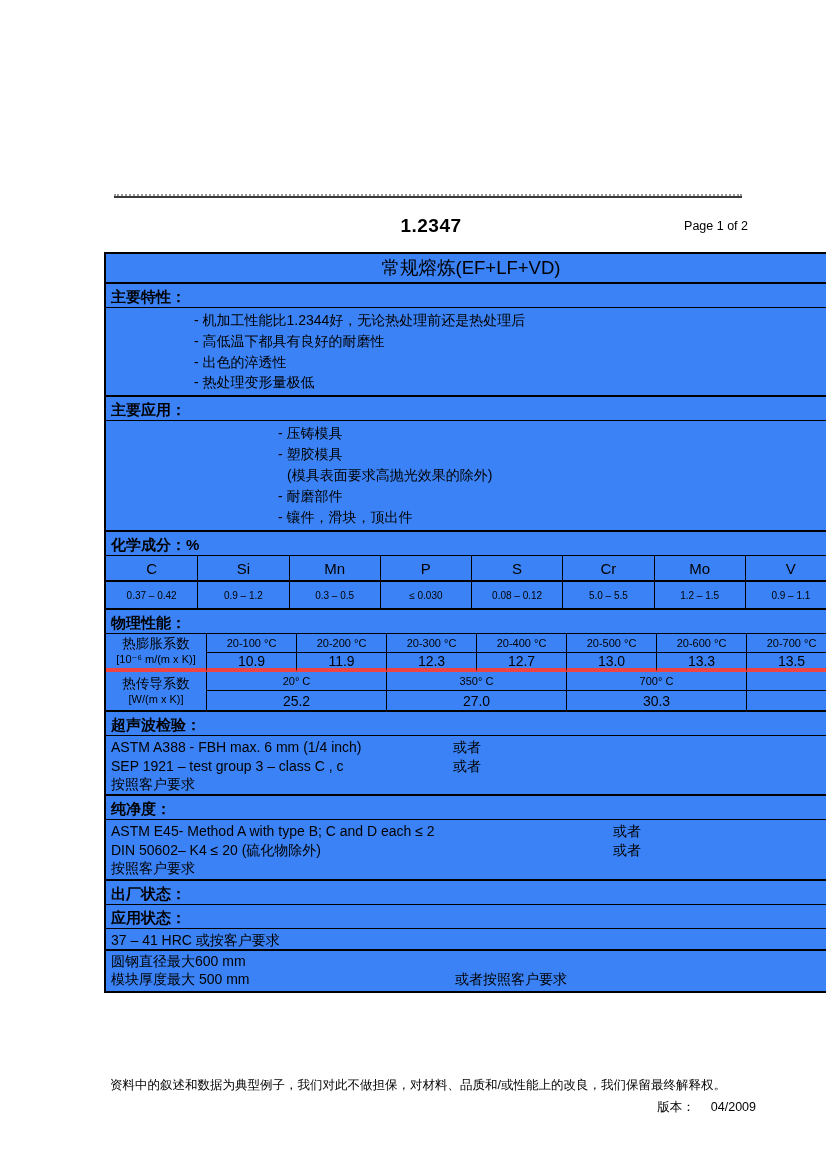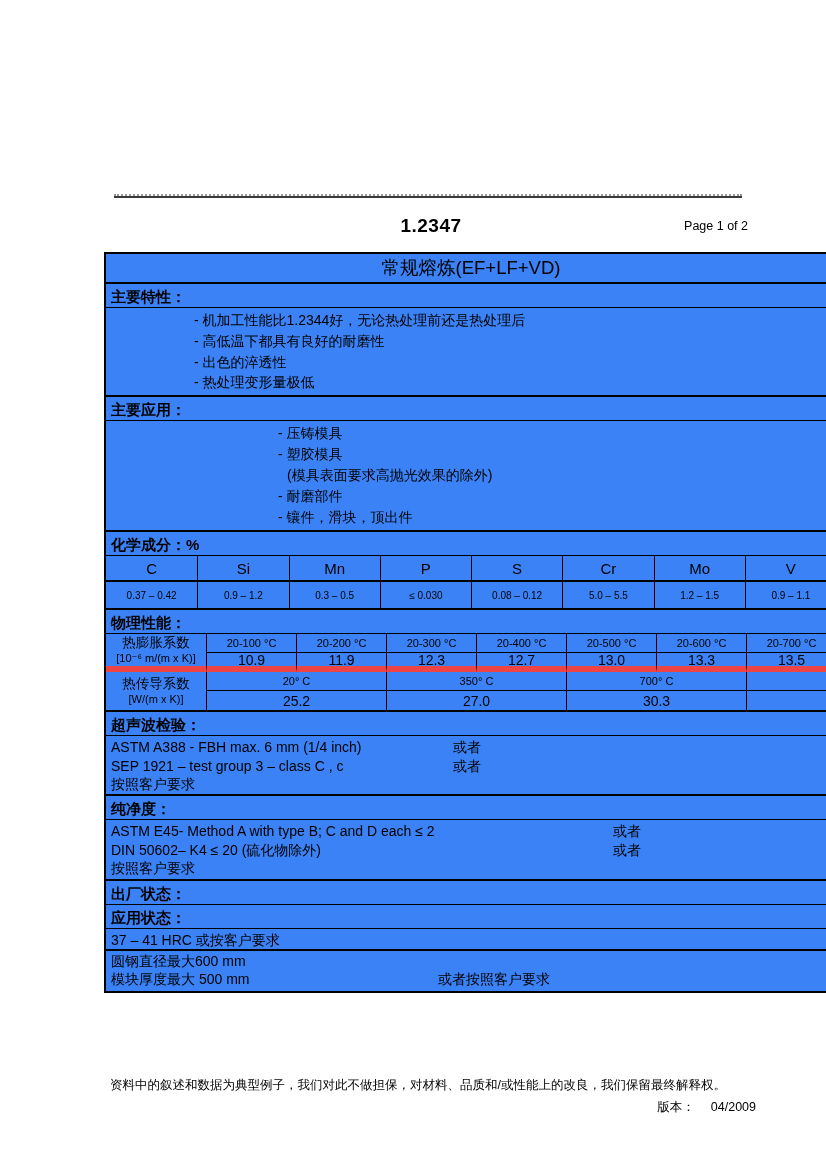--- a/index.html
+++ b/index.html
@@ -47,35 +47,35 @@
   .chem .hd { font-size:15px; border-bottom:2px solid #000; }
   .chem .hd.first { border-left:none; }
   .chem .vl { font-size:10px; }
   
   .phys { display:grid; grid-template-columns:100px repeat(14,1fr); grid-template-rows:19px 19px 19px 19px; }
   .phys .cell { display:flex; align-items:center; justify-content:center; border-left:1px solid #000; }
   .phys .lab { grid-column:1; border-left:none; flex-direction:column; }
   .lab .l1 { font-size:13.5px; line-height:17px; }
   .lab .l2 { font-size:11px; line-height:15px; }
   .bb1 { border-bottom:1px solid #000; }
-  .bb2 { border-bottom:6px solid #ef4444; }
+  .bb2 { border-bottom:4px solid #ef4444; }
   .tmp { font-size:11px; }
   .val { font-size:14px; }
   
   .txblk { padding:2px 0 1px 5px; }
   .txrow { position:relative; line-height:18.4px; height:18.4px; white-space:nowrap; }
   .txrow .main { font-size:14px; }
   .txrow .cn { font-size:14px; }
   .alt { position:absolute; top:0; font-size:14px; }
   .alt.us { left:342px; }
   .alt.pure { left:502px; }
   .single { height:22px; line-height:20px; padding:1px 0 0 5px; font-size:14px; }
   .dims { padding:1px 0 2px 5px; font-size:14px; border-bottom:none; }
   .dims .txrow { line-height:18.5px; height:18.5px; }
-  .alt.dim { left:327px; }
+  .alt.dim { left:344px; }
   
   .footer-disclaimer {
     position:absolute; left:110px; top:1077px; width:650px; font-size:12.5px;
   }
   .version {
     position:absolute; right:70px; top:1099px; font-size:12.5px;
   }
   .version .vlabel { margin-right:16px; }
 </style>
 </head>

